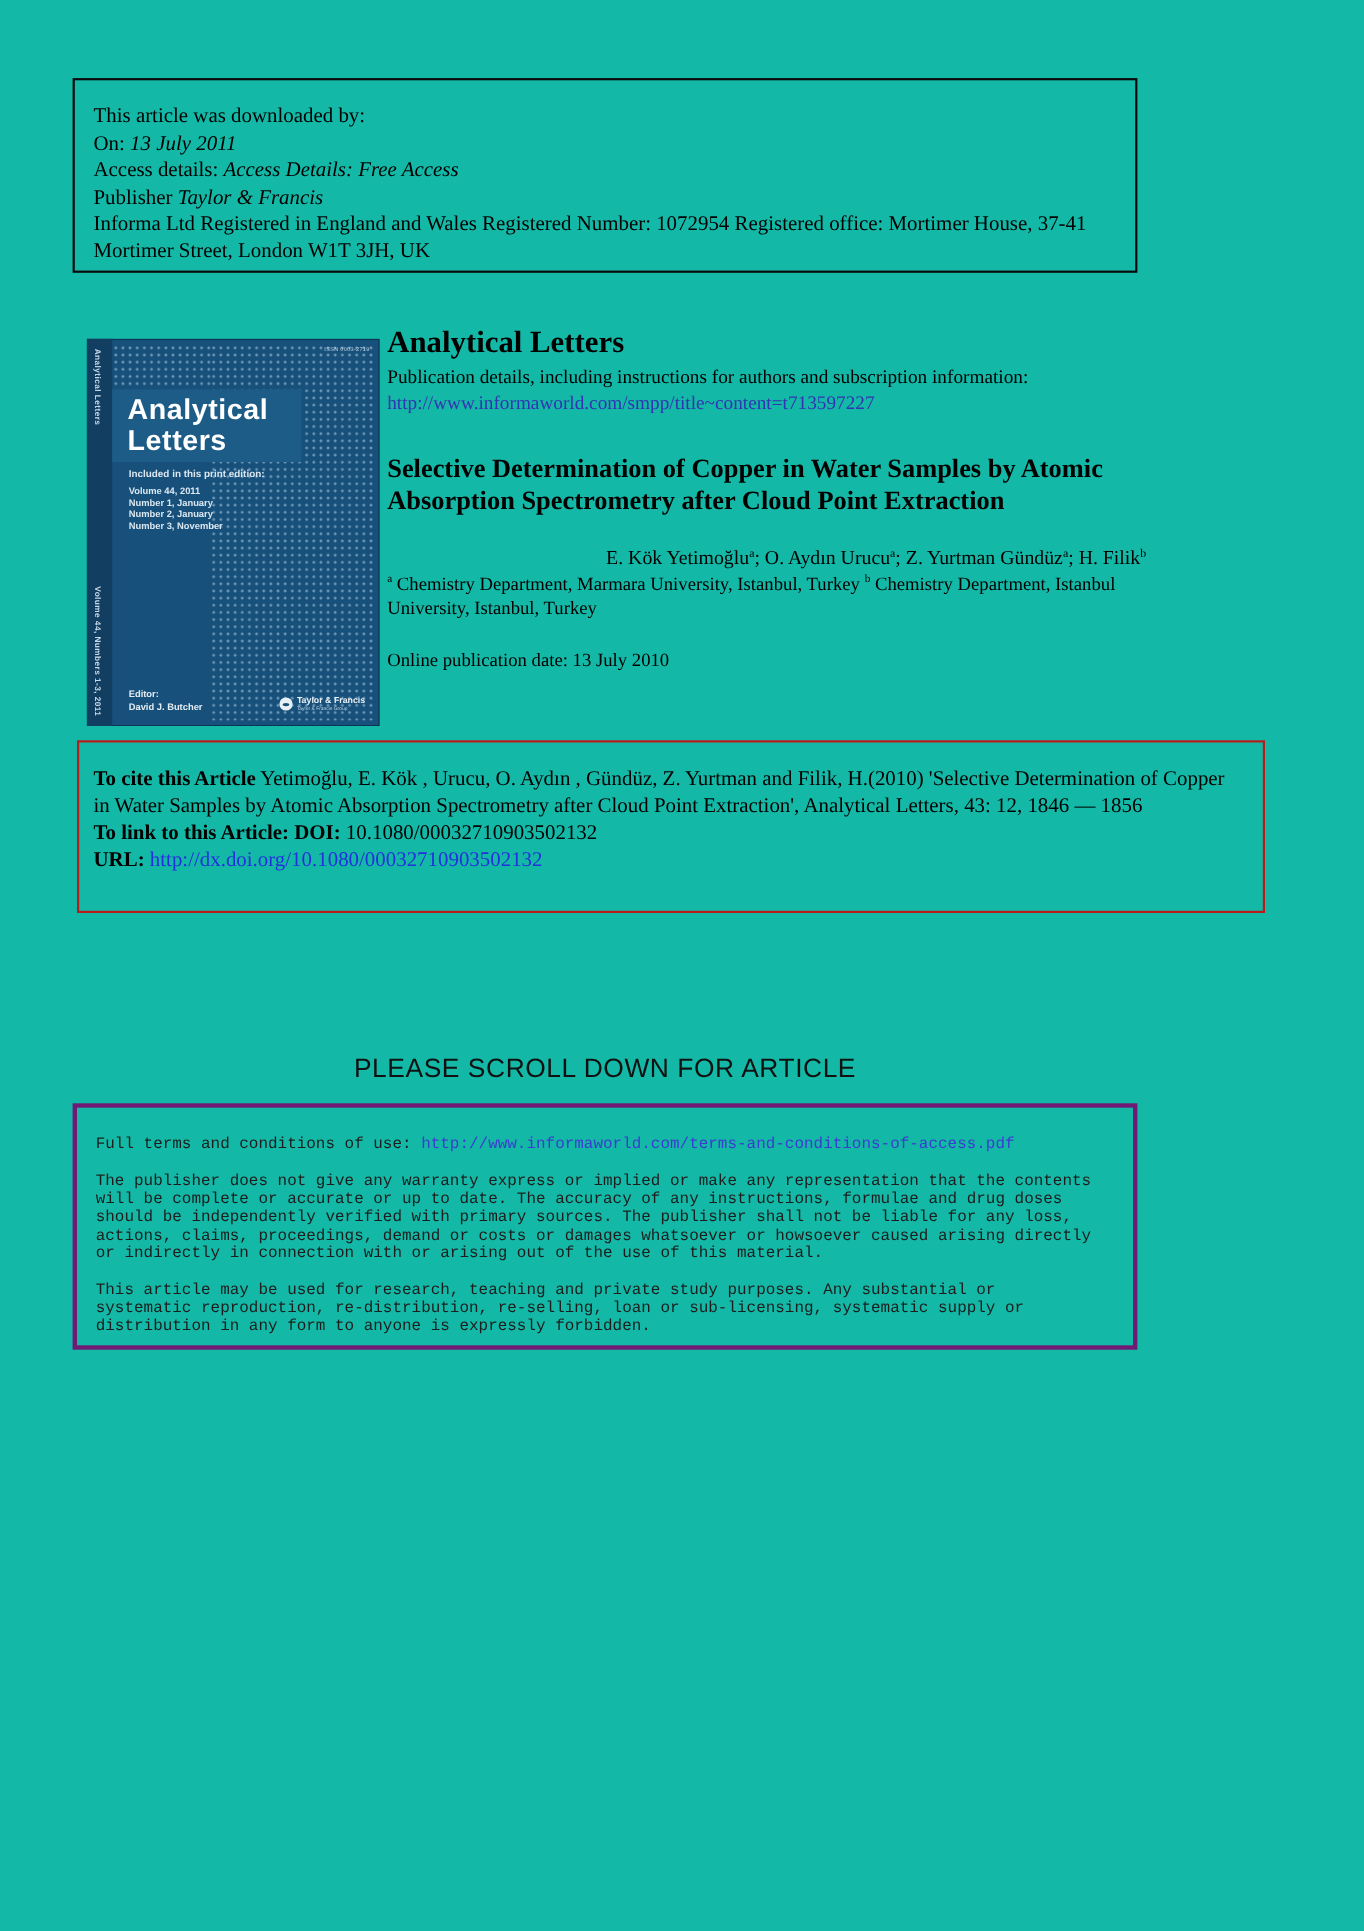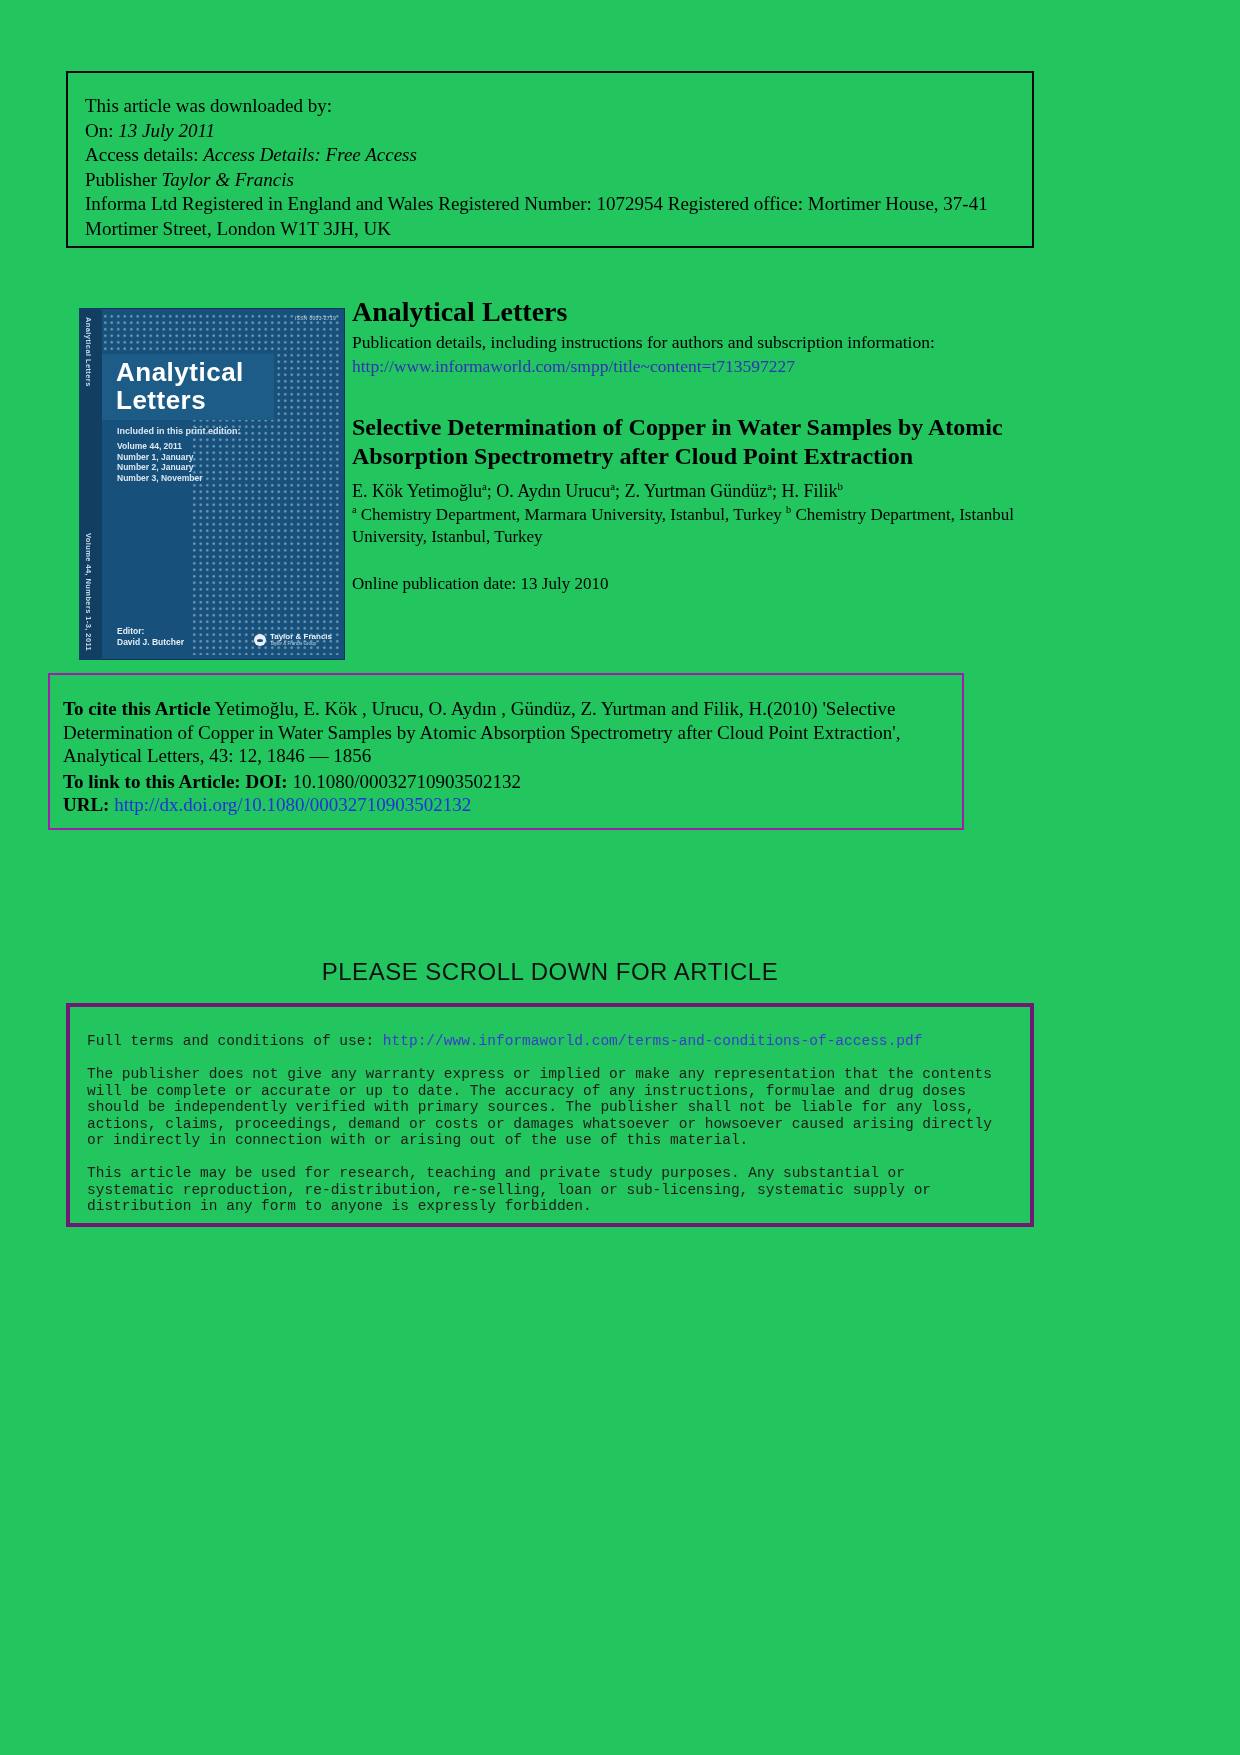--- a/index.html
+++ b/index.html
@@ -1,18 +1,18 @@
 <!DOCTYPE html>
 <html><head>
 <meta charset="utf-8">
 <style>
   * { margin:0; padding:0; box-sizing:border-box; }
   html,body { background:#ffffff; }
   .page {
-    position:relative; width:1240px; height:1755px; background:#22c55e;
+    position:relative; width:1240px; height:1755px; background:#14b8a6;
     font-family:"Liberation Serif", serif; color:#000; overflow:hidden;
   }
   
   .top-box {
     position:absolute; left:66px; top:71px; width:968px; height:177px;
     border:2px solid #0a0a0a; padding:21px 24px 0 17px;
     font-size:19px; line-height:24.5px;
   }
   .top-box .it { font-style:italic; }
   
@@ -72,28 +72,28 @@
   }
   .tf-text { display:flex; flex-direction:column; }
   .tf-name { font-size:8px; font-weight:bold; color:#e9f0f5; line-height:8px; }
   .tf-sub  { font-size:4.5px; color:#c3d6e4; line-height:6px; }
   
   .journal-info { position:absolute; left:352px; top:296px; width:690px; }
   .journal-name { font-size:28px; line-height:32px; font-weight:bold; }
   .pub-details  { font-size:17.5px; line-height:21px; margin-top:4px; }
   .journal-link { font-size:17.5px; line-height:21px; margin-top:3px; color:#3232b4; cursor:pointer; display:inline-block; }
   .article-title { margin-top:36px; font-size:24px; line-height:29px; font-weight:bold; max-width:688px; }
-  .authors { margin-top:9px; font-size:18px; line-height:22px; }
+  .authors { margin-top:25px; font-size:18px; line-height:22px;text-align:right; }
   .affils  { margin-top:2px; font-size:17px; line-height:22px; max-width:700px; }
   sup { font-size:.6em; vertical-align:super; line-height:0; }
   .online-date { margin-top:26px; font-size:17px; }
   
   .citation-box {
-    position:absolute; left:48px; top:673px; width:916px; height:157px;
-    border:2px solid #a21caf; padding:22px 18px 0 13px;
+    position:absolute; left:70px; top:673px; width:1080px; height:157px;
+    border:2px solid #b91c1c; padding:22px 18px 0 13px;
     font-size:19px; line-height:23.5px;
   }
   .citation-box .b { font-weight:bold; }
   .doi-line { margin-top:2px; }
   .url-line a, .url-link { color:#2230dd; cursor:pointer; }
   
   .scroll-notice {
     position:absolute; left:66px; top:958px; width:968px; text-align:center;
     font-family:"Liberation Sans", sans-serif; font-size:24px; letter-spacing:.5px; color:#111;
   }

